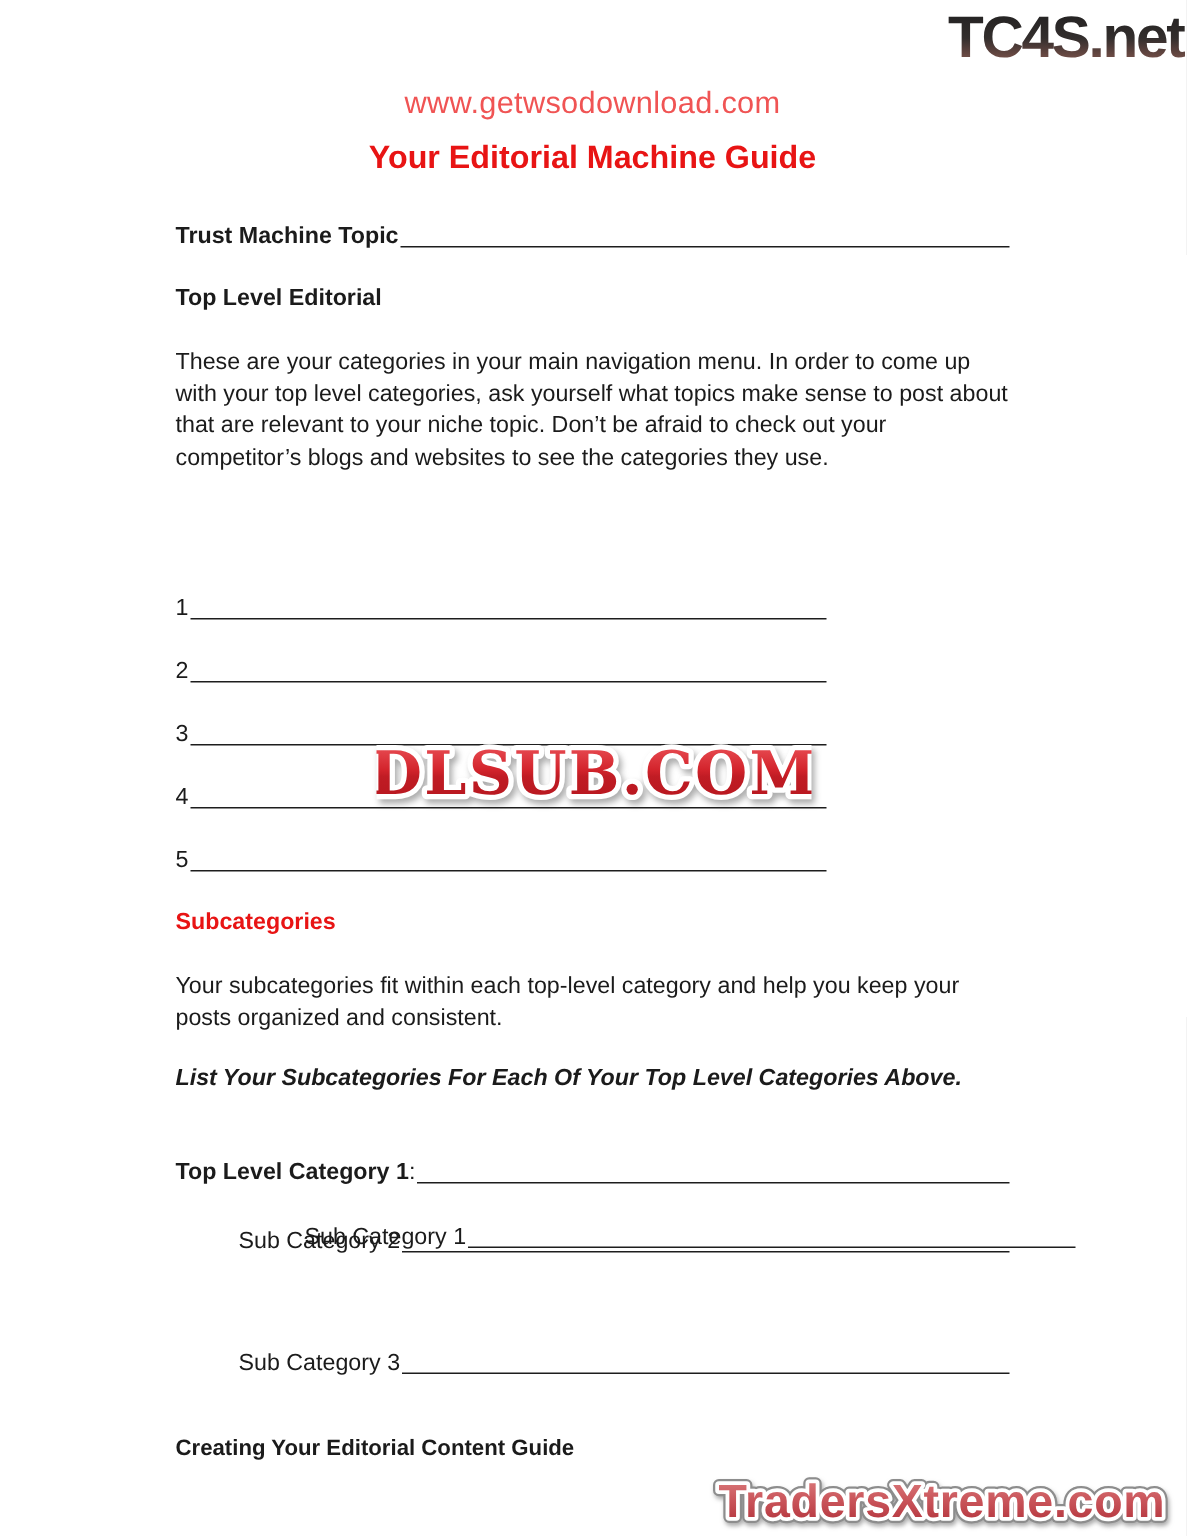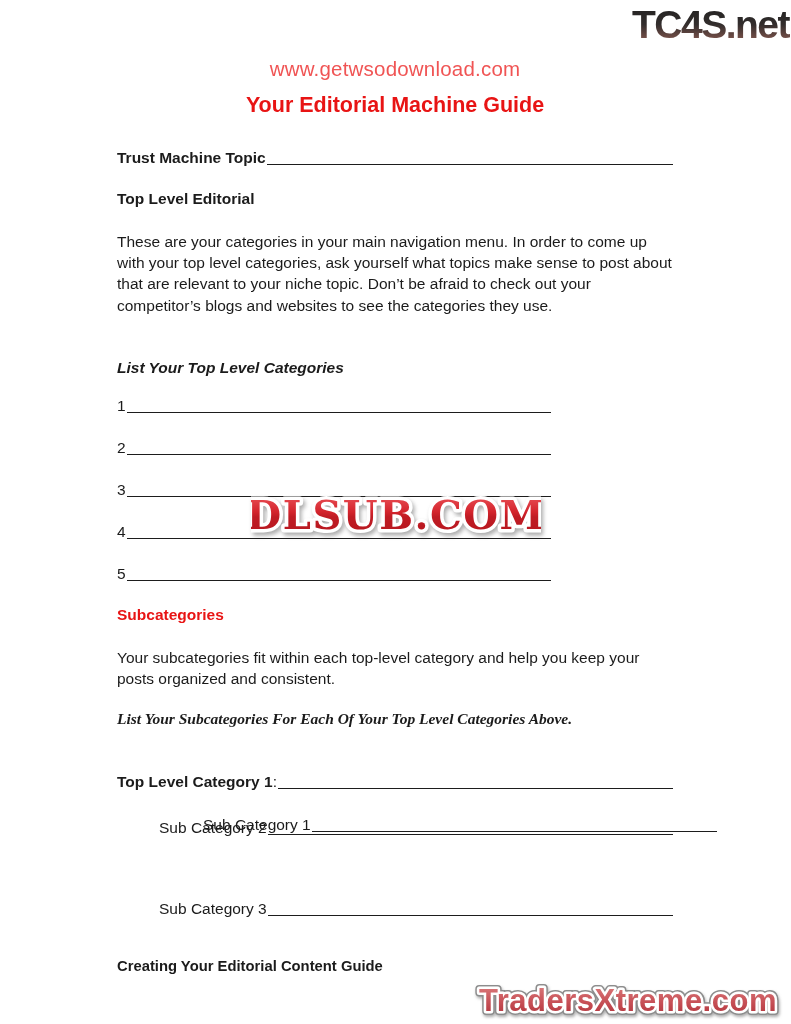--- a/index.html
+++ b/index.html
@@ -44,21 +44,21 @@
     position:absolute; left:0; width:560px;
     font-size:15.5px; font-weight:bold; font-style:italic; line-height:21.2px;
   }
   .h-list1 { top:357px; }
   .num-row { width:434px; }
   .nr1 { top:395px; } .nr2 { top:437px; } .nr3 { top:479px; }
   .nr4 { top:521px; } .nr5 { top:563px; }
 
   .h-subcat { top:606px; color:var(--accent_red, #e81414); }
   .para2 { top:647px; }
-  .h-list2 { top:708px;font-family:Liberation Serif, serif; }
+  .h-list2 { top:708px; }
   .cat-row { top:771px; left:0; width:556px; }
   .sub-row { width:514px; left:42px; }
   .sr1 { top:814px;margin-left:44px; } .sr2 { top:817px; } .sr3 { top:898px; }
 
   .footer {
     position:absolute; top:958px; left:0;
     display:flex; gap:37px;
     font-size:14.8px; font-weight:bold; white-space:pre;
   }
 
@@ -93,21 +93,20 @@
 
     <div class="row trust-row">
       <span class="lbl bold">Trust Machine Topic</span>
       <span class="fill"></span>
     </div>
 
     <div class="h-plain h-top">Top Level Editorial</div>
 
     <div class="para para1">These are your categories in your main navigation menu. In order to come up with your top level categories, ask yourself what topics make sense to post about that are relevant to your niche topic. Don’t be afraid to check out your competitor’s blogs and websites to see the categories they use.</div>
 
-    <div class="h-ital h-list1">List Your Top Level Categories</div>
 
     <div class="row num-row nr1">
       <span class="lbl">1</span>
       <span class="fill"></span>
     </div>
     <div class="row num-row nr2">
       <span class="lbl">2</span>
       <span class="fill"></span>
     </div>
     <div class="row num-row nr3">

